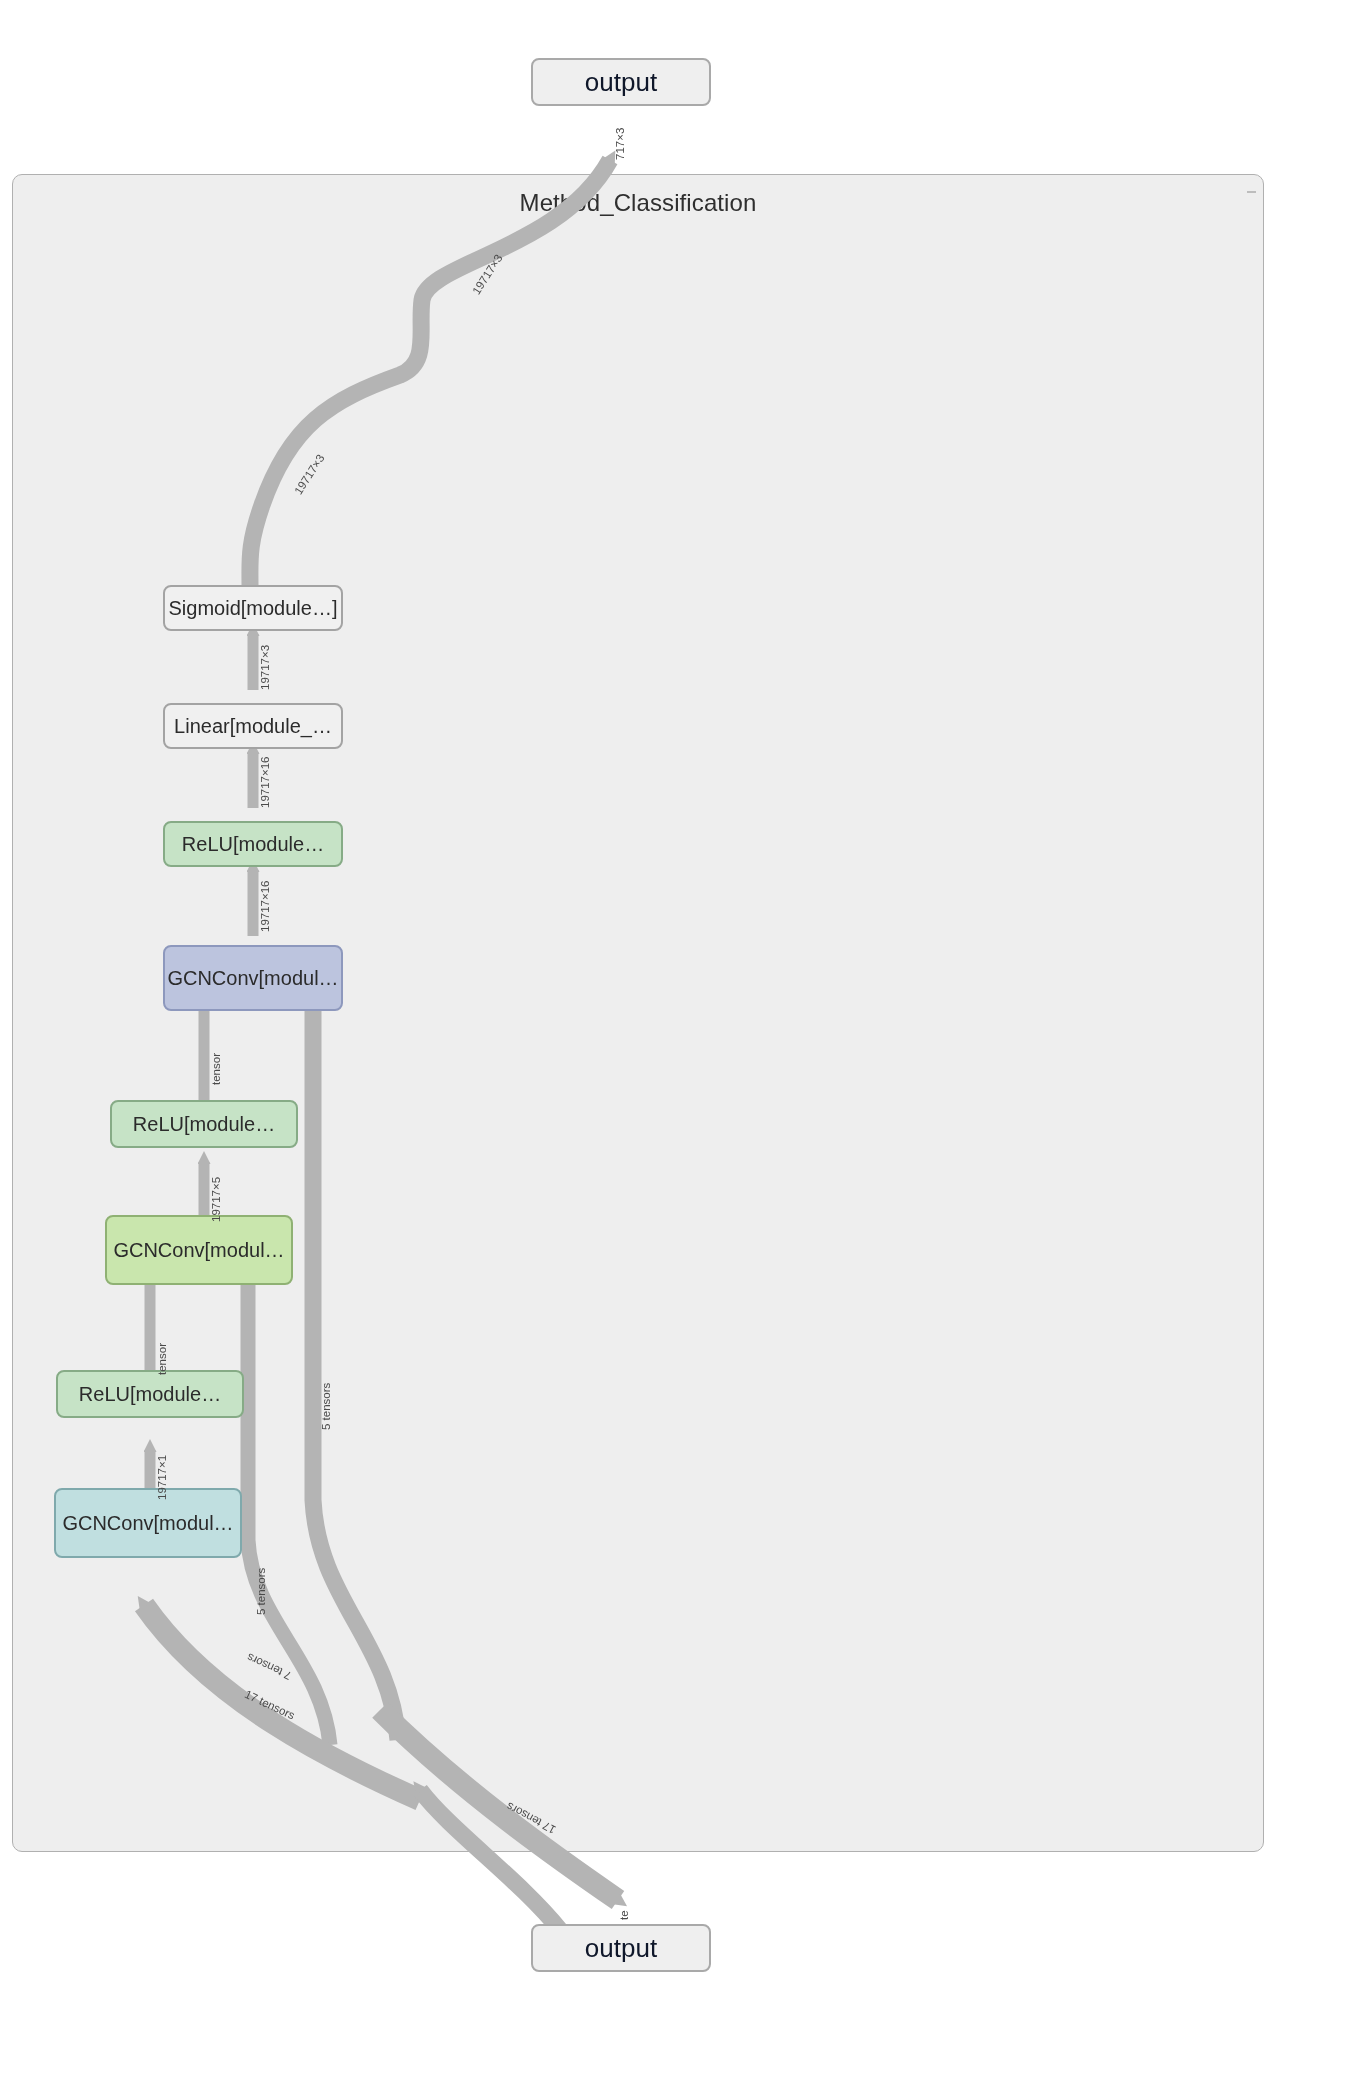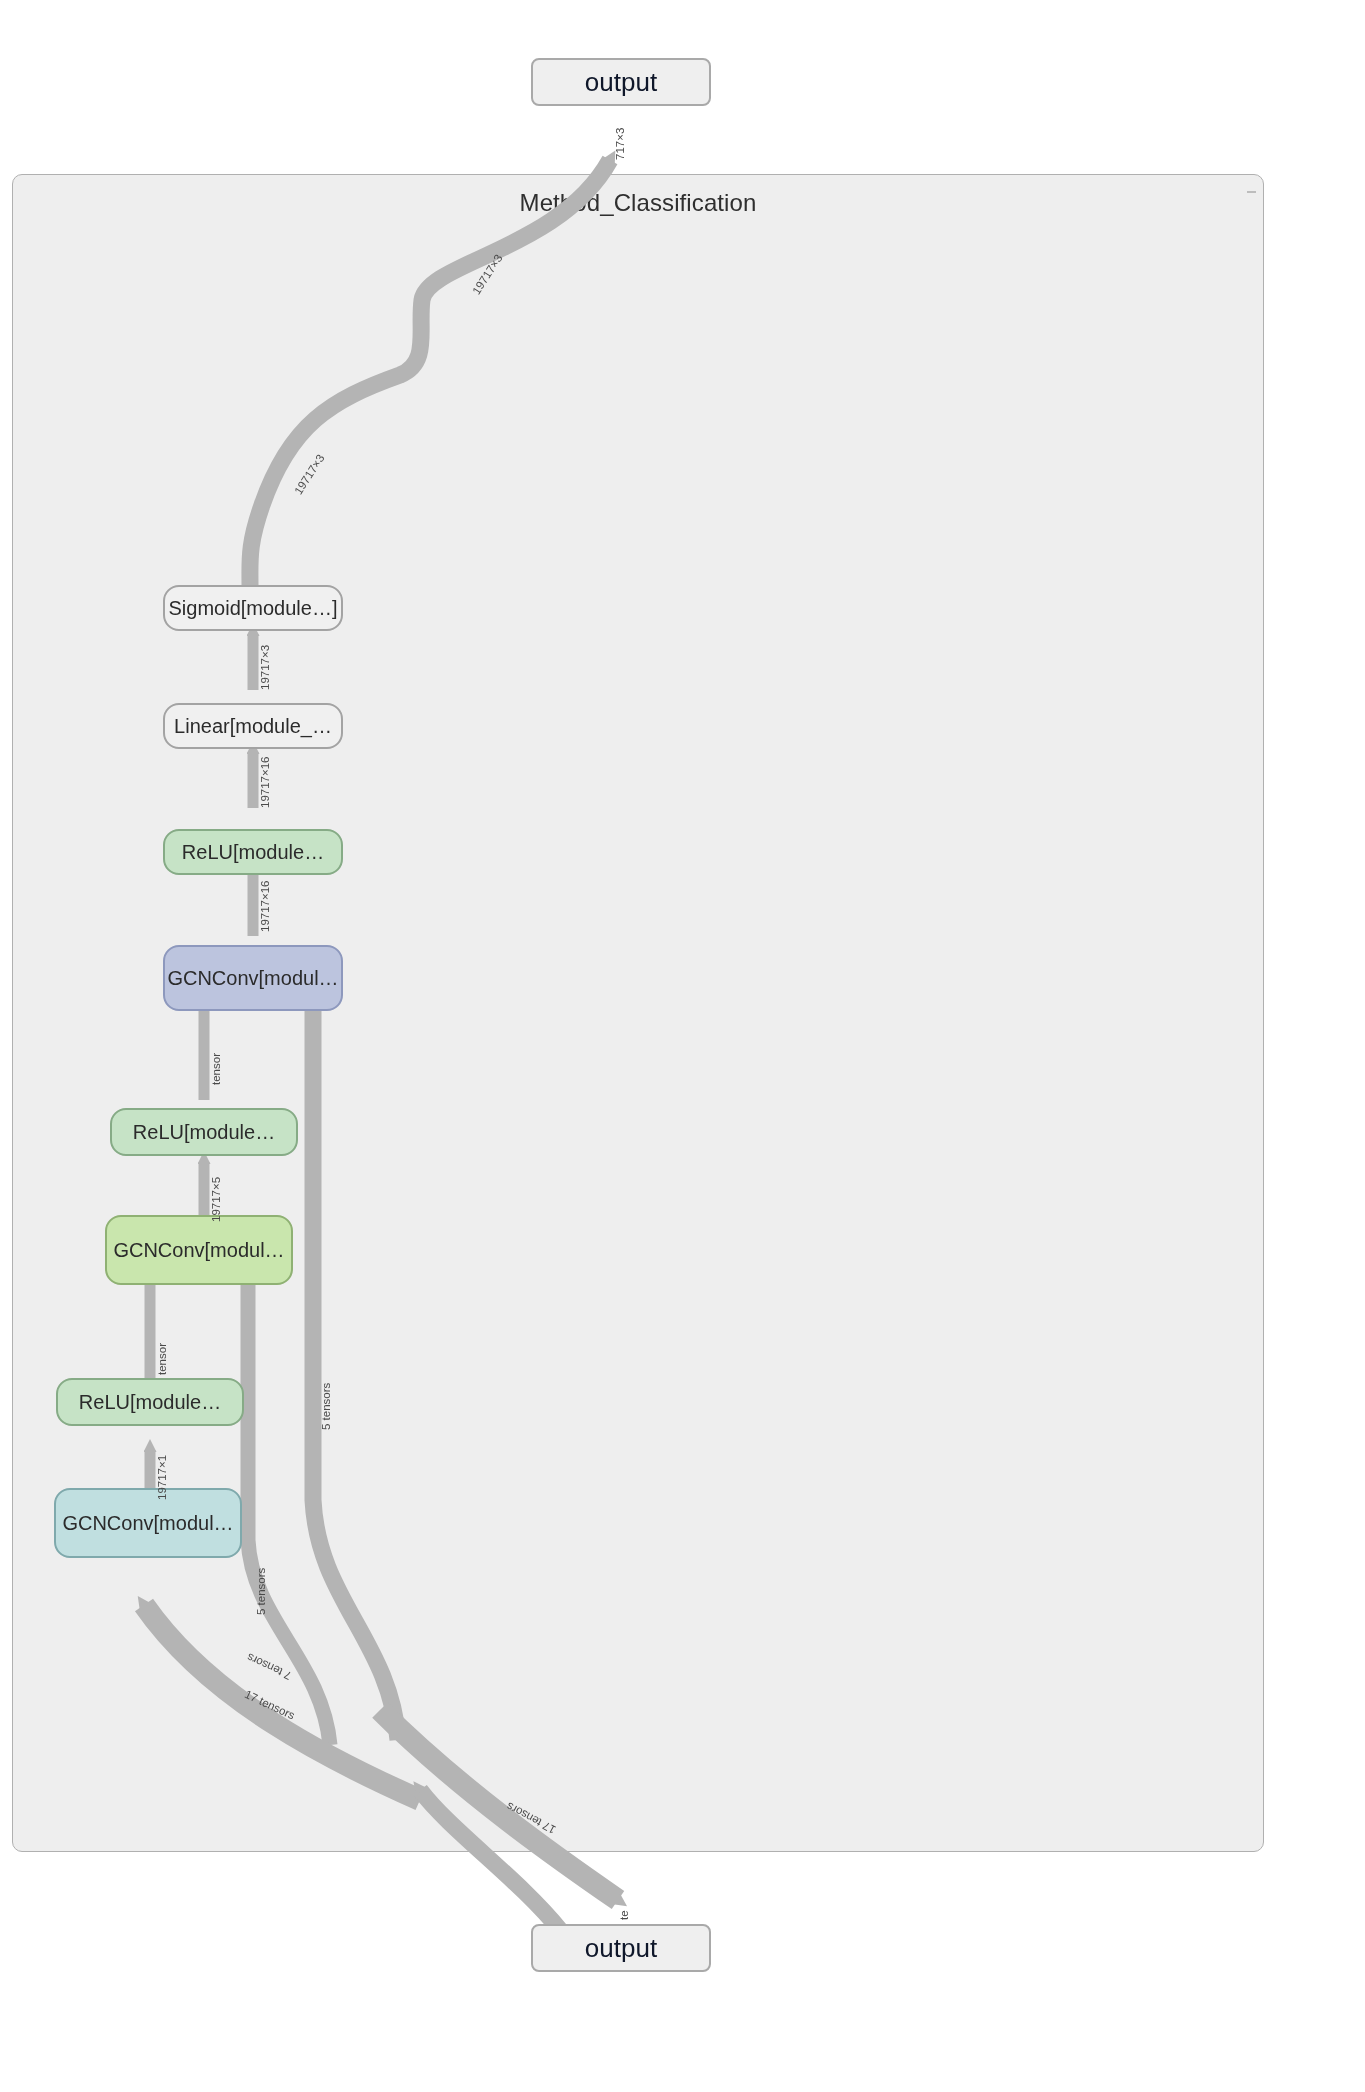--- a/index.html
+++ b/index.html
@@ -56,42 +56,41 @@
   .cluster.outer > .cluster-title { top: 14px; }
   .cluster.inner > .cluster-title { top: 12px; }
 
   
   .node {
     position: absolute;
     box-sizing: border-box;
     display: flex;
     align-items: center;
     justify-content: center;
-    border-radius: 16px;
+    border-radius: 8px;
     font-size: 20px;
     color: #2b2b2b;
     white-space: nowrap;
     overflow: hidden;
     z-index: 4;
   }
   .node.io {
     background: #efefef;
     border: 2px solid #a9a9a9;
     border-radius: 8px;
     font-size: 26px;
     color: #0f172a;
   }
   .node.plain {
     background: #f0f0f0;
     border: 2px solid #a3a3a3;
   }
   .node.green {
     background: #c6e3c6;
     border: 2px solid #86ab86;
-    margin-top: 8px;
   }
   .node.lavender {
     background: #bcc4de;
     border: 2px solid #8d98bd;
   }
   .node.lightgreen {
     background: #c9e6ad;
     border: 2px solid #8fb173;
   }
   .node.teal {

